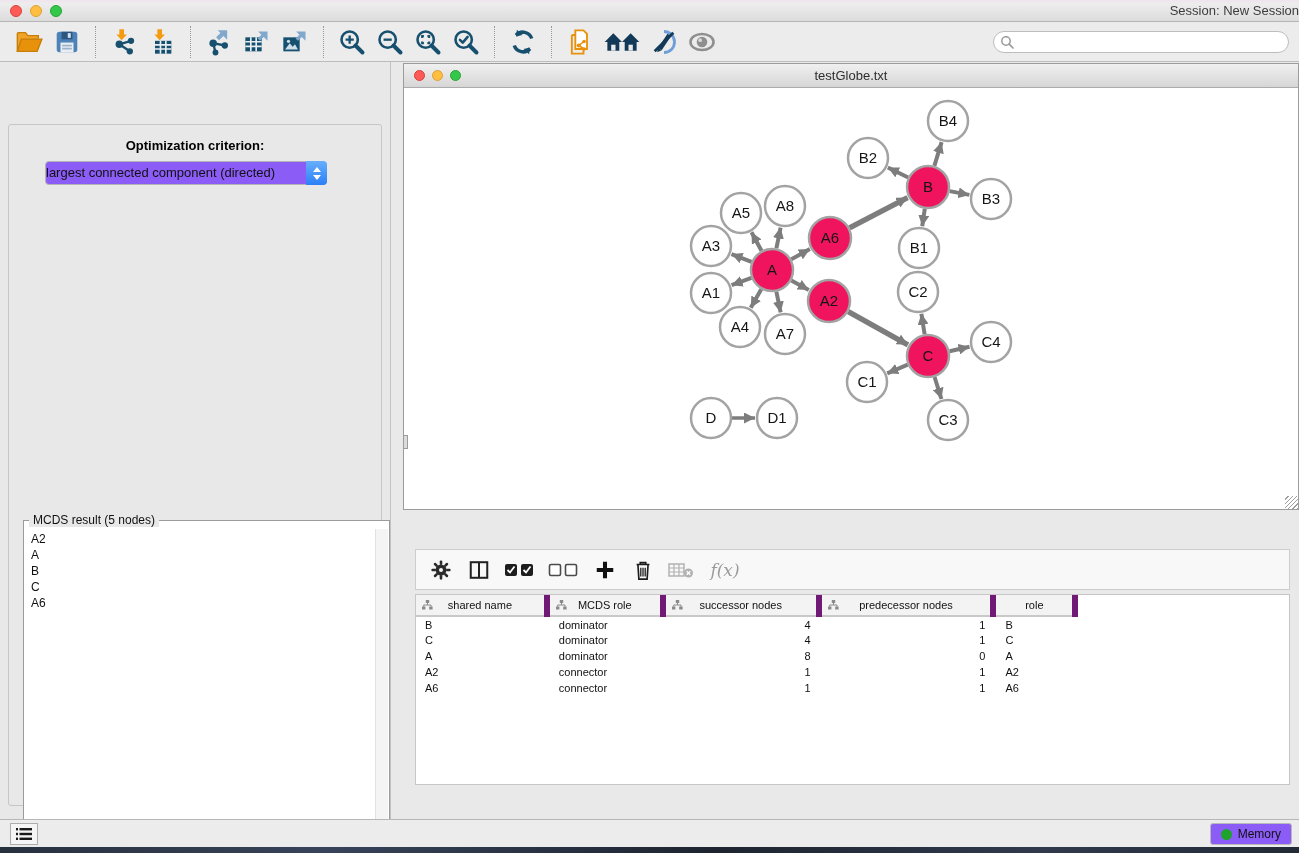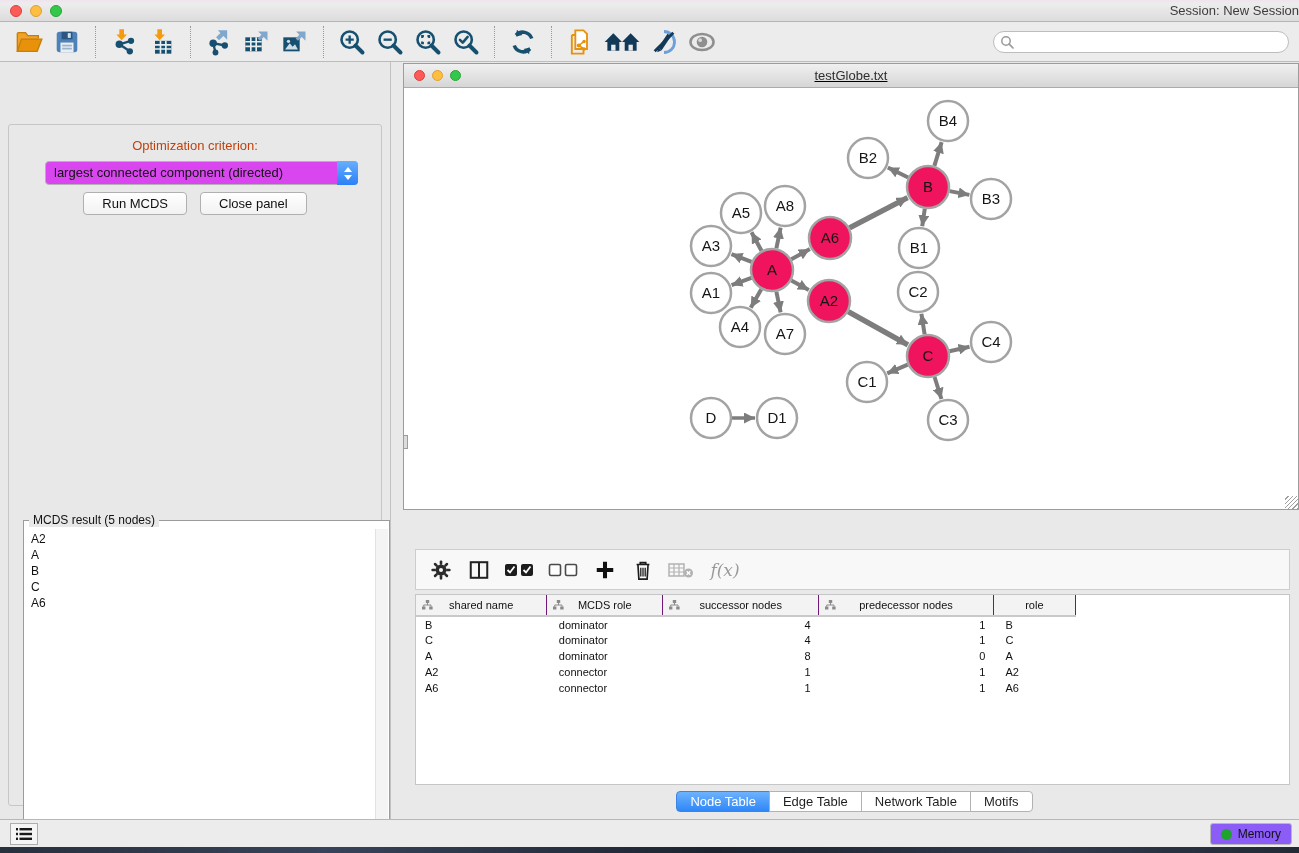--- a/index.html
+++ b/index.html
@@ -44,24 +44,24 @@
   .seg-tab { height:21px; line-height:20px; padding:0 13px; background:#fff;
     border:1px solid #b2b2b2; margin-left:-1px; font-size:13px; color:#1f1f1f; white-space:nowrap; }
   .seg-tab:first-child { border-radius:4px 0 0 4px; margin-left:0; }
   .seg-tab:last-child { border-radius:0 4px 4px 0; }
   .seg-tab.active { background:linear-gradient(#6db2fd,#2f87f8); border-color:#3c85e0; color:#fff; }
   .cp-tabs { position:absolute; left:78px; top:34px; }
 
   .cp-box { position:absolute; left:8px; top:62px; width:374px; height:682px;
     border:1px solid #c6c6c6; border-radius:3px; }
   .opt-label { position:absolute; left:0; width:100%; top:13px; text-align:center;
-    font-size:13px; font-weight:normal; color:#c2410c; }
-  .criterion { position:absolute; left:36px; top:36px; width:313px; height:24px; background:#d946ef;
+    font-size:13px; font-weight:bold; color:#000000; }
+  .criterion { position:absolute; left:36px; top:36px; width:282px; height:24px; background:#8b5cf6;
     border:1px solid #b3b3b3; border-radius:4px; font-size:13px; color:#111; line-height:22px;
-    padding-left:8px; }
+    padding-left:0; }
   .criterion .spin { position:absolute; right:-1px; top:-1px; width:21px; height:24px;
     border-radius:0 4px 4px 0; background:linear-gradient(#67aefd,#2c80f7);
     display:flex; flex-direction:column; align-items:center; justify-content:center; gap:3px; }
   .tri-up { width:0; height:0; border-left:4px solid transparent; border-right:4px solid transparent;
     border-bottom:5px solid #fff; }
   .tri-dn { width:0; height:0; border-left:4px solid transparent; border-right:4px solid transparent;
     border-top:5px solid #fff; }
   .cp-buttons { position:absolute; left:0; width:100%; top:67px; display:flex; justify-content:center; gap:13px; }
   .mac-btn { height:23px; background:linear-gradient(#ffffff,#f2f2f2); border:1px solid #b0b0b0;
     border-radius:4px; font-size:13px; color:#111; padding:0 18px; line-height:21px;
@@ -75,40 +75,40 @@
     padding-top:2px; }
   .result-item { font-size:12px; line-height:16px; padding-left:6px; color:#111; }
   .result-scroll { position:absolute; right:1px; top:8px; bottom:1px; width:13px; background:#f4f4f4;
     border-left:1px solid #e2e2e2; }
 
   
   .desktop { position:absolute; left:391px; top:0; width:908px; height:757px; background:#e9e9e9; }
   .net-window { position:absolute; left:12px; top:1px; width:896px; height:447px; background:#fff;
     border:1px solid #9c9c9c; }
   .net-titlebar { position:relative; height:24px; background:linear-gradient(#f0f0f0,#d6d6d6);
-    border-bottom:1px solid #ababab;text-decoration:underline; }
+    border-bottom:1px solid #ababab; }
   .net-titlebar .title { text-align:center; font-size:13px; color:#2e2e2e; line-height:24px; }
   .net-lights { position:absolute; left:10px; top:6px; display:flex; gap:7px; }
   .net-content { position:absolute; left:0; right:0; top:25px; bottom:0; overflow:hidden; }
   .grip-left { position:absolute; left:-1px; top:371px; width:5px; height:14px; background:#dcdcdc;
     border:1px solid #9c9c9c; }
   .grip-corner { position:absolute; right:0; bottom:0; width:13px; height:13px;
     background:repeating-linear-gradient(135deg, transparent 0 2px, #9f9f9f 2px 3px); }
 
   
   .table-panel { position:absolute; left:19px; top:459px; width:889px; height:294px; }
   .tp-toolbar { position:absolute; left:5px; right:9px; top:28px; height:41px; background:#f8f8f8;
     border:1px solid #cdcdcd; display:flex; align-items:center; padding:0 6px; }
   .tp-btn { width:30px; height:30px; display:flex; align-items:center; justify-content:center; margin:0 4px; }
   .fx { font-family:"DejaVu Serif",serif; font-style:italic; font-size:17px; color:#9a9a9a; }
   .tbl-wrap { position:absolute; left:5px; right:9px; top:73px; height:191px; background:#fff;
     border:1px solid #c6c6c6; overflow:hidden; }
   table.nodes { border-collapse:collapse; table-layout:fixed; font-size:11px; color:#111; }
   table.nodes th { height:21px; background:#f3f3f3; border-bottom:2px solid #c9c9c9;
-    border-right:1px solid #701a75; font-weight:normal; position:relative; font-size:11px; }
+    border-right:6px solid #701a75; font-weight:normal; position:relative; font-size:11px; }
   table.nodes th .hicon { position:absolute; left:6px; top:5px; }
   table.nodes td { height:16px; white-space:nowrap; overflow:hidden; }
   td.l { text-align:left; } td.r { text-align:right; }
   .tp-tabs { position:absolute; left:0; width:100%; bottom:3px; display:flex; justify-content:center; }
 
   
   .statusbar { position:absolute; left:0; top:819px; width:1299px; height:28px; background:#ececec;
     border-top:1px solid #b7b7b7; }
   .list-btn { position:absolute; left:10px; top:3px; width:28px; height:22px; background:#f5f5f5;
     border:1px solid #adadad; display:flex; align-items:center; justify-content:center; }
@@ -289,24 +289,20 @@
   <div class="control-panel">
 
     <div class="cp-box">
       <div class="opt-label">Optimization criterion:</div>
       <div class="criterion">
         <span>largest connected component (directed)</span>
         <div class="spin">
           <div class="tri-up"></div>
             <div class="tri-dn"></div>
         </div>
-      </div>
-      <div class="cp-buttons">
-        <button class="mac-btn">Run MCDS</button>
-        <button class="mac-btn">Close panel</button>
       </div>
 
       <div class="result-group">
         <div class="result-legend">MCDS result (5 nodes)</div>
         <div class="result-list">
             <div class="result-item">A2</div>
             <div class="result-item">A</div>
             <div class="result-item">B</div>
             <div class="result-item">C</div>
             <div class="result-item">A6</div>
@@ -548,26 +544,20 @@
                 <td class="l" style="padding: 0px 0px 0px 12px;">connector</td>
                 <td class="r" style="padding: 0px 8px 0px 0px;">1</td>
                 <td class="r" style="padding: 0px 8px 0px 0px;">1</td>
                 <td class="l" style="padding: 0px 0px 0px 12px;">A6</td>
                 <td></td>
               </tr>
             </tbody>
         </table>
       </div>
 
-      <div class="seg tp-tabs">
-          <div class="seg-tab active">Node Table</div>
-          <div class="seg-tab">Edge Table</div>
-          <div class="seg-tab">Network Table</div>
-          <div class="seg-tab">Motifs</div>
-        </div>
     </div>
   </div>
 </div>
 
 <div class="statusbar">
   <div class="list-btn">
     <svg class="ic" width="16" height="14" viewBox="0 0 16 14">
       <rect x="0" y="1" width="2" height="2.4" fill="#1a1a1a"></rect>
       <rect x="0" y="5.8" width="2" height="2.4" fill="#1a1a1a"></rect>
       <rect x="0" y="10.6" width="2" height="2.4" fill="#1a1a1a"></rect>

